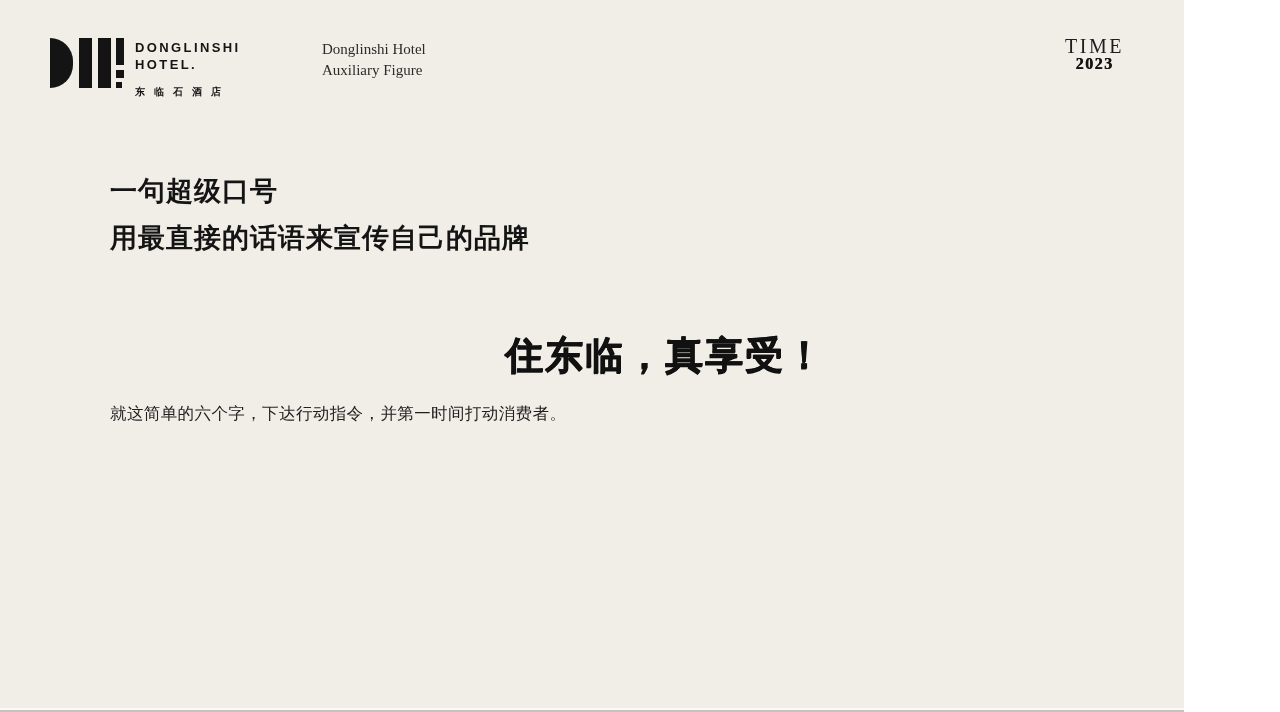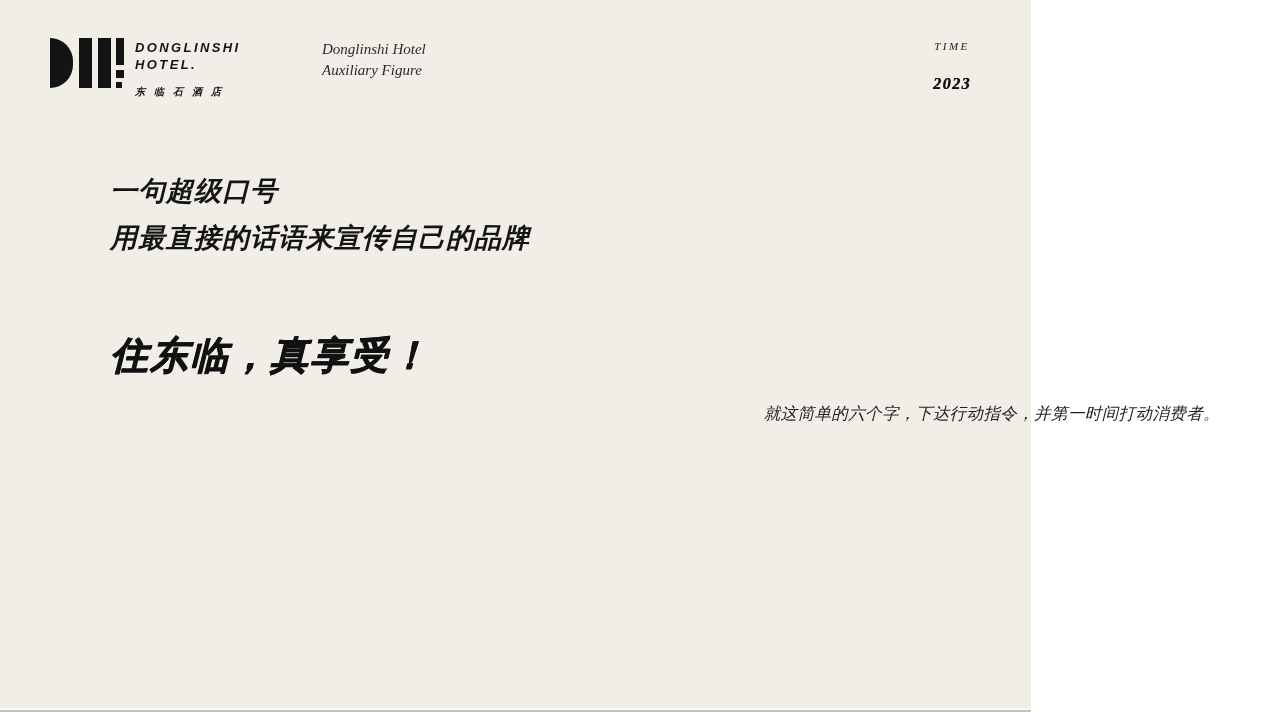--- a/index.html
+++ b/index.html
@@ -8,25 +8,24 @@
   }
   body {
     width: 1280px;
     height: 712px;
     background: #ffffff;
     font-family: "Liberation Sans", sans-serif;
     overflow: hidden;
   }
   .slide {
     position: relative;
-    width: 1031px;
+    width: 1184px;
     height: 712px;
     background: #f0eee7;
     color: #1c1c1c;
-    font-style: italic;
   }
   .slide-bottom-edge {
     position: absolute;
     left: 0;
     bottom: 0;
     width: 100%;
     height: 4px;
     background: linear-gradient(#fbfaf7 0 50%, #c3c3c0 50% 100%);
   }
 
@@ -110,34 +109,33 @@
   }
 
   .time-block {
     position: absolute;
     right: 60px;
     top: 37px;
     text-align: center;
   }
   .time-block .time-label {
     font-family: "Liberation Serif", serif;
-    font-size: 11px;
+    font-size: 20px;
     letter-spacing: 2.5px;
     color: #1d1d1d;
     line-height: 18px;
   }
   .time-block .time-year {
     font-family: "Liberation Serif", serif;
     font-size: 16px;
     font-weight: 900;
     letter-spacing: 1.5px;
     color: #141414;
     line-height: 18px;
     text-shadow: 0.5px 0 #141414;
-    margin-top: 20px;
   }
 
   
   .content {
     position: absolute;
     left: 110px;
     top: 168px;
     width: 1110px;
   }
   .main-heading {
@@ -155,27 +153,27 @@
     letter-spacing: 0.4px;
     color: #1f1f1f;
   }
   .slogan {
     margin-top: 68px;
     font-size: 38px;
     font-weight: 900;
     letter-spacing: 2px;
     color: #111111;
     text-shadow: 0.7px 0 #111111, 0 0.5px #111111;
+    text-align: center;
   }
   .slogan-note {
     margin-top: 22px;
     font-size: 16.5px;
     letter-spacing: 0.4px;
     color: #1f1f1f;
-    text-align: right;
   }
 </style>
 </head>
 <body>
 
 <div class="slide">
 
   <div class="logo">
     <div class="logo-mark">
       <div class="logo-d"></div>

